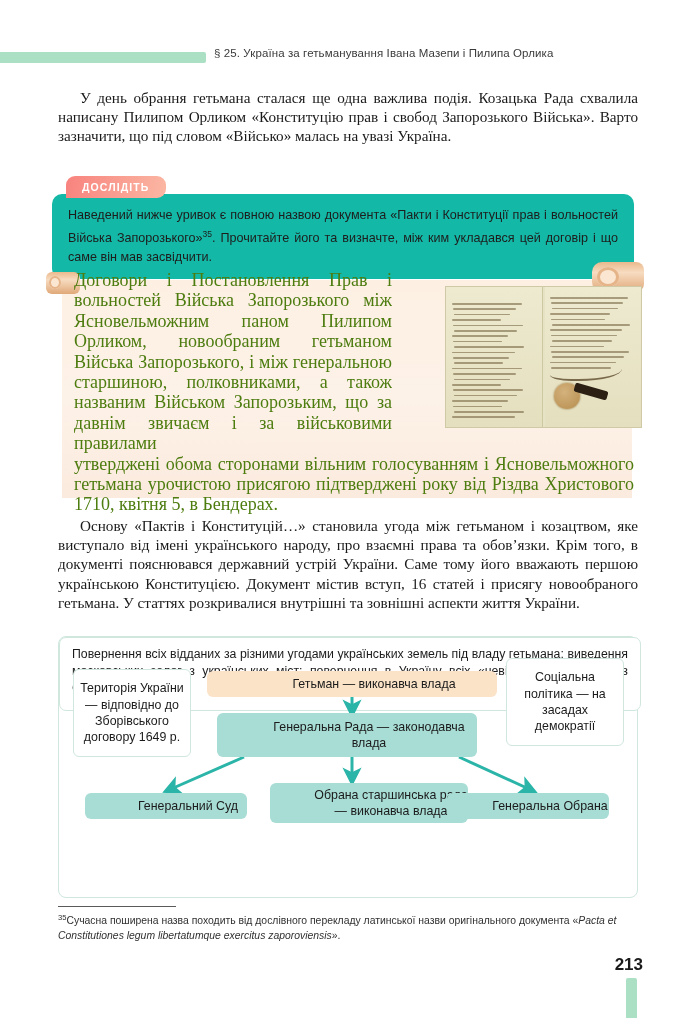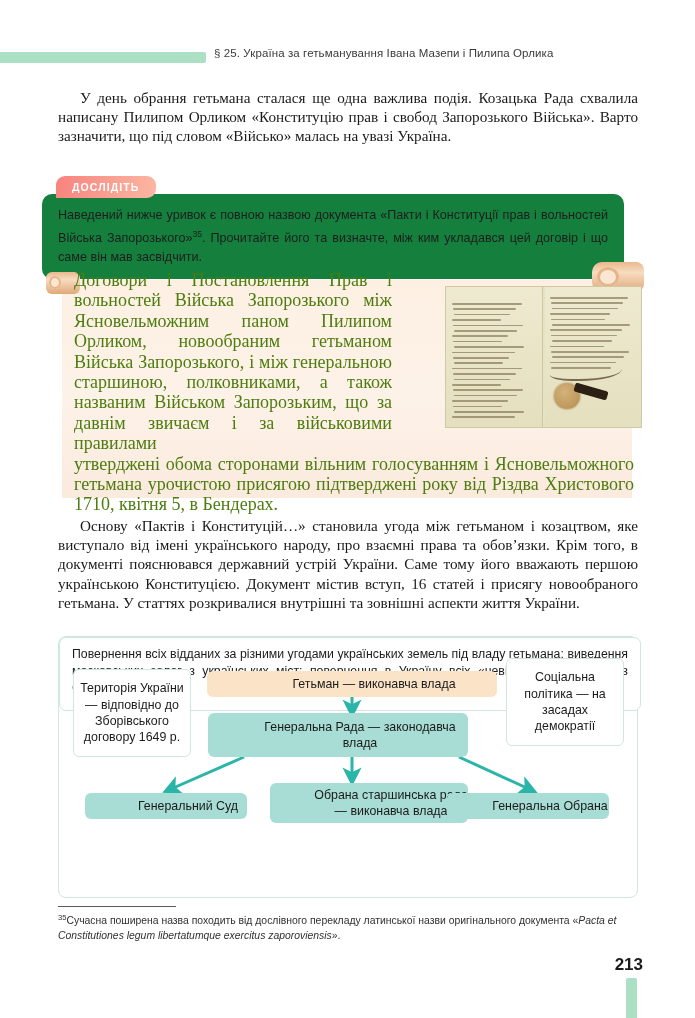--- a/index.html
+++ b/index.html
@@ -44,41 +44,41 @@
     text-align: justify;
     text-indent: 22px;
     hyphens: manual;
   }
   #para-intro { position: absolute; left: 58px; top: 88px; width: 580px; }
   #para-after { position: absolute; left: 58px; top: 516px; width: 580px; }
 
   
   .callout {
     position: absolute;
-    left: 42px;
+    left: 52px;
     top: 176px;
     width: 582px;
   }
   .callout-tab {
     display: inline-block;
     background: linear-gradient(100deg, #f8837e 0%, #fbb7a3 100%);
     color: #ffffff;
     font-family: "Liberation Sans", sans-serif;
     font-weight: bold;
     font-size: 10.5px;
     letter-spacing: 1.1px;
     padding: 5px 16px 5px 16px;
     border-radius: 9px 9px 9px 0;
     margin-left: 14px;
     position: relative;
     z-index: 3;
   }
   .callout-body {
     margin-top: -4px;
-    background: #15803d;
+    background: #14b8a6;
     border-radius: 10px;
     padding: 12px 16px 12px 16px;
     font-family: "Liberation Sans", sans-serif;
     font-size: 12.6px;
     line-height: 19px;
     color: #1d1d1d;
     text-align: justify;
   }
   .callout-body sup { font-size: 8.5px; vertical-align: super; }
 
@@ -243,21 +243,21 @@
     border: 1px solid #cfe7dd;
     padding: 4px 5px;
   }
   .node.peach { background: #fbe3c8; }
   .node.teal  { background: #a8ddd5; }
   .node.teal-sm { background: #a8ddd5; }
 
   #n-territory { left: 14px;  top: 32px;  width: 118px; height: 88px; }
   #n-social    { left: 447px; top: 21px;  width: 118px; height: 88px; }
   #n-hetman    { left: 148px; top: 34px;  width: 290px; height: 26px; }
-  #n-rada      { left: 149px; top: 76px;  width: 260px; height: 44px; }
+  #n-rada      { left: 158px; top: 76px;  width: 260px; height: 44px; }
   #n-sud       { left: 26px;  top: 156px; width: 162px; height: 26px; }
   #n-starshyna { left: 198px; top: 146px; width: 198px; height: 40px; margin-left: 13px; }
   #n-kazna     { left: 388px; top: 156px; width: 162px; height: 26px; }
   #n-bottom {
     left: 12px; top: 196px; width: 556px; height: 56px;
     background: #ffffff;
     border: 1px solid #cfe7dd;
     border-radius: 7px;
     padding: 8px 12px;
     font-family: "Liberation Sans", sans-serif;

